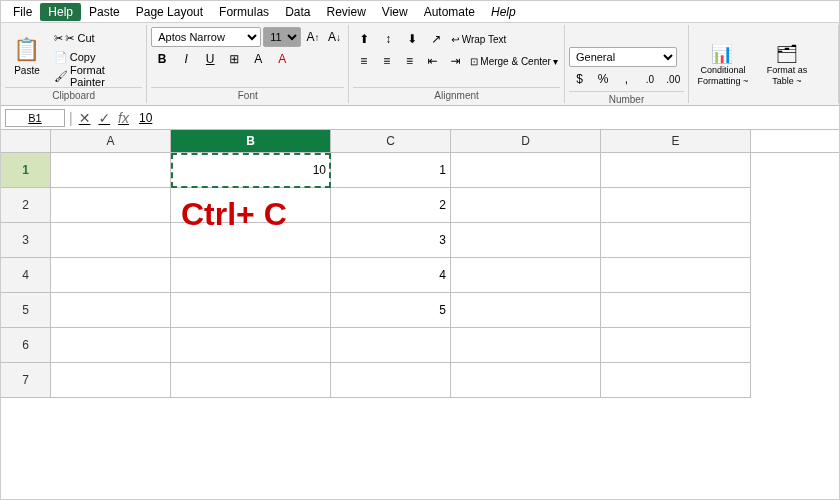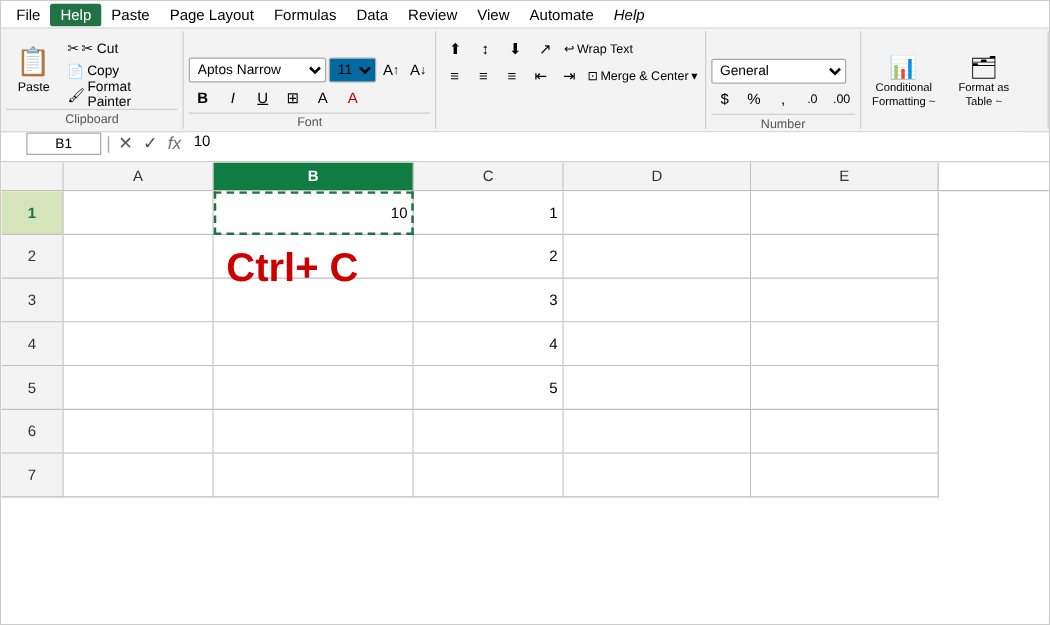--- a/index.html
+++ b/index.html
@@ -1,20 +1,20 @@
 <!DOCTYPE html>
 <html><head>
   <meta charset="utf-8">
   <style>
     * { box-sizing: border-box; margin: 0; padding: 0; }
     body { font-family: 'Segoe UI', Arial, sans-serif; font-size: 12px; background: #fff; width: 840px; height: 500px; overflow: hidden; }
     .menu-item { padding: 2px 8px; font-size: 12px; color: #000; cursor: pointer; }
     .menu-item.active { background: #217346; color: #fff; border-radius: 2px; }
     .font-select { font-size: 11px; border: 1px solid #aaa; border-radius: 2px; padding: 1px 2px; height: 20px; min-width: 110px; background: #fff; }
-    .size-select { font-size: 11px; border: 1px solid #aaa; border-radius: 2px; padding: 1px 2px; height: 20px; width: 38px; background: #0369a1; }
+    .size-select { font-size: 11px; border: 1px solid #aaa; border-radius: 2px; padding: 1px 2px; height: 20px; width: 38px; background: #a3a3a3; }
     .icon-btn { width: 22px; height: 20px; display: flex; align-items: center; justify-content: center; cursor: pointer; border-radius: 2px; border: 1px solid transparent; font-size: 12px; }
     .bold { font-weight: bold; }
     .italic { font-style: italic; }
     .underline { text-decoration: underline; }
     .cell-ref { border: 1px solid #aaa; width: 60px; height: 18px; font-size: 11px; padding: 1px 4px; text-align: center; }
     .formula-icon { cursor: pointer; padding: 0 2px; }
     .formula-input { flex: 1; border: none; font-size: 12px; outline: none; padding: 0 4px; }
   </style>
 </head>
 <body>
@@ -57,21 +57,21 @@
             <div style="display:flex; align-items:center; gap:2px; padding:1px 3px; border-radius:2px; font-size:11px; cursor:pointer; height:18px;">
               <span style="font-size:11px;">🖌</span>
               <span style="font-size:11px;">Format Painter</span>
             </div>
           </div>
         </div>
         <div style="font-size:10px; color:#555; text-align:center; border-top:1px solid #d0d0d0; padding-top:2px;">Clipboard</div>
       </div>
 
       <div style="display:flex; flex-direction:column; padding:2px 4px; border-right:1px solid #d0d0d0; gap:2px; min-width:170px;">
-        <div style="display:flex; align-items:flex-end; gap:2px; margin-top:19px;">
+        <div style="display:flex; align-items:flex-end; gap:2px; margin-top:0;">
           <select class="font-select">
             <option>Aptos Narrow</option>
           </select>
           <select class="size-select">
             <option>11</option>
           </select>
           <div class="icon-btn" title="Increase Font Size">A<sup>↑</sup></div>
           <div class="icon-btn" title="Decrease Font Size">A<sup>↓</sup></div>
         </div>
         <div style="display:flex; align-items:center; gap:2px;">
@@ -101,20 +101,21 @@
           <div class="icon-btn">≡</div>
           <div class="icon-btn">≡</div>
           <div class="icon-btn">⇤</div>
           <div class="icon-btn">⇥</div>
           <div style="display:flex; align-items:center; gap:2px; font-size:10px; cursor:pointer; padding:0 2px; border-radius:2px; height:18px; white-space:nowrap;">
             <span>⊡</span>
             <span>Merge &amp; Center</span>
             <span>▾</span>
           </div>
         </div>
+        <div style="font-size:10px; color:#555; text-align:center; border-top:1px solid #d0d0d0; padding-top:2px; margin-top:auto;">Alignment</div>
       </div>
 
       <div style="display:flex; flex-direction:column; padding:2px 4px; border-right:1px solid #d0d0d0; gap:2px; min-width:110px;">
         <div style="margin-top:20px;">
           <select style="font-size:11px; border:1px solid #aaa; border-radius:2px; padding:1px 2px; height:20px; width:108px; background:#fff;">
             <option>General</option>
           </select>
         </div>
         <div style="display:flex; align-items:center; gap:2px;">
           <div class="icon-btn">$</div>
@@ -137,21 +138,21 @@
           <div style="display:flex; flex-direction:column; align-items:center; justify-content:center; cursor:pointer; padding:2px 4px; border-radius:2px; min-width:60px;">
             <div style="font-size:18px;">🗂</div>
             <div style="font-size:9px; text-align:center; line-height:1.2;">Format as<br>Table ~</div>
           </div>
         </div>
       </div>
 
     </div>
   </div>
 
-  <div style="display:flex; align-items:flex-start; border-bottom:1px solid #c0c0c0; height:24px; background:#fff; padding:0 20px; gap:4px;">
+  <div style="display:flex; align-items:center; border-bottom:1px solid #c0c0c0; height:24px; background:#fff; padding:0 4px; gap:4px;text-decoration:underline;">
     <input class="cell-ref" value="B1" style="border: 1px solid rgb(170, 170, 170); width: 60px; height: 18px; font-size: 11px; padding: 1px 4px; text-align: center;">
     <span style="color:#aaa; font-size:14px;">|</span>
     <span class="formula-icon" style="color:#555; font-size:14px; cursor:pointer;">✕</span>
     <span class="formula-icon" style="color:#555; font-size:14px; cursor:pointer;">✓</span>
     <span class="formula-icon" style="color:#737373; font-size:14px; cursor:pointer; font-style:italic;">fx</span>
     <input class="formula-input" value="10" style="flex: 1 1 0%; border: none; font-size: 12px; outline: none; padding: 0px 4px;">
   </div>
 
   <div style="display:flex; flex-direction:column; flex:1; overflow:hidden; background:#fff;">
 

